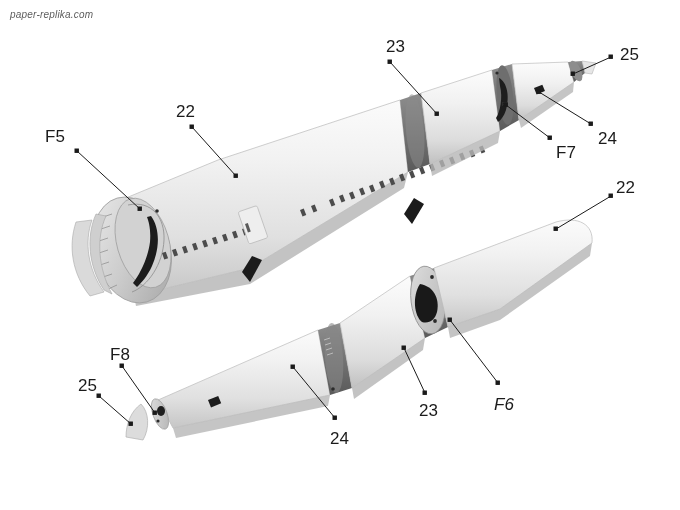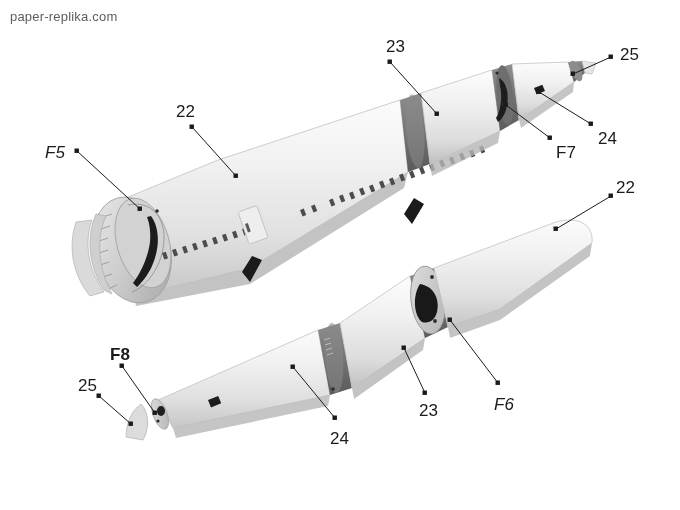--- a/index.html
+++ b/index.html
@@ -11,24 +11,25 @@
   #sheet {
     position: relative;
     width: 680px;
     height: 510px;
     background: #ffffff;
     overflow: hidden;
     font-family: "Liberation Sans", sans-serif;
   }
   .credit {
     position: absolute;
-    font-size: 13px;
+    font-size: 10px;
     color: #5d5d5d;
     letter-spacing: 0.2px;
     white-space: nowrap;
+    font-style: italic;
   }
   #credit-left  { left: 10px;  top: 9px; }
   #credit-right { right: 10px; top: 9px; }
 
   #artwork {
     position: absolute;
     left: 0; top: 0;
     width: 680px;
     height: 510px;
   }
@@ -275,26 +276,26 @@
       <line x1="425" y1="393" x2="404" y2="348"></line>
       <rect x="423" y="391" width="3.4" height="3.4"></rect>
         <rect x="402" y="346" width="3.4" height="3.4"></rect>
 
       <line x1="498" y1="383" x2="450" y2="320"></line>
       <rect x="496" y="381" width="3.4" height="3.4"></rect>
         <rect x="448" y="318" width="3.4" height="3.4"></rect>
     </g>
   </svg>
 
-  <div class="callout" style="left:45px;  top:144px;font-style:italic;">F5</div>
+  <div class="callout" style="left:45px;  top:128px;">F5</div>
   <div class="callout" style="left:176px; top:103px;">22</div>
   <div class="callout" style="left:386px; top:38px;">23</div>
   <div class="callout" style="left:620px; top:46px;">25</div>
   <div class="callout" style="left:598px; top:130px;">24</div>
   <div class="callout" style="left:556px; top:144px;">F7</div>
   <div class="callout" style="left:616px; top:179px;">22</div>
-  <div class="callout" style="left:110px; top:346px;font-weight:bold;">F8</div>
+  <div class="callout" style="left:110px; top:346px;">F8</div>
   <div class="callout" style="left:78px;  top:377px;">25</div>
   <div class="callout" style="left:330px; top:430px;">24</div>
   <div class="callout" style="left:419px; top:402px;">23</div>
   <div class="callout" style="left:494px; top:396px;font-style:italic;">F6</div>
 
 </div>
 
 </body></html>

